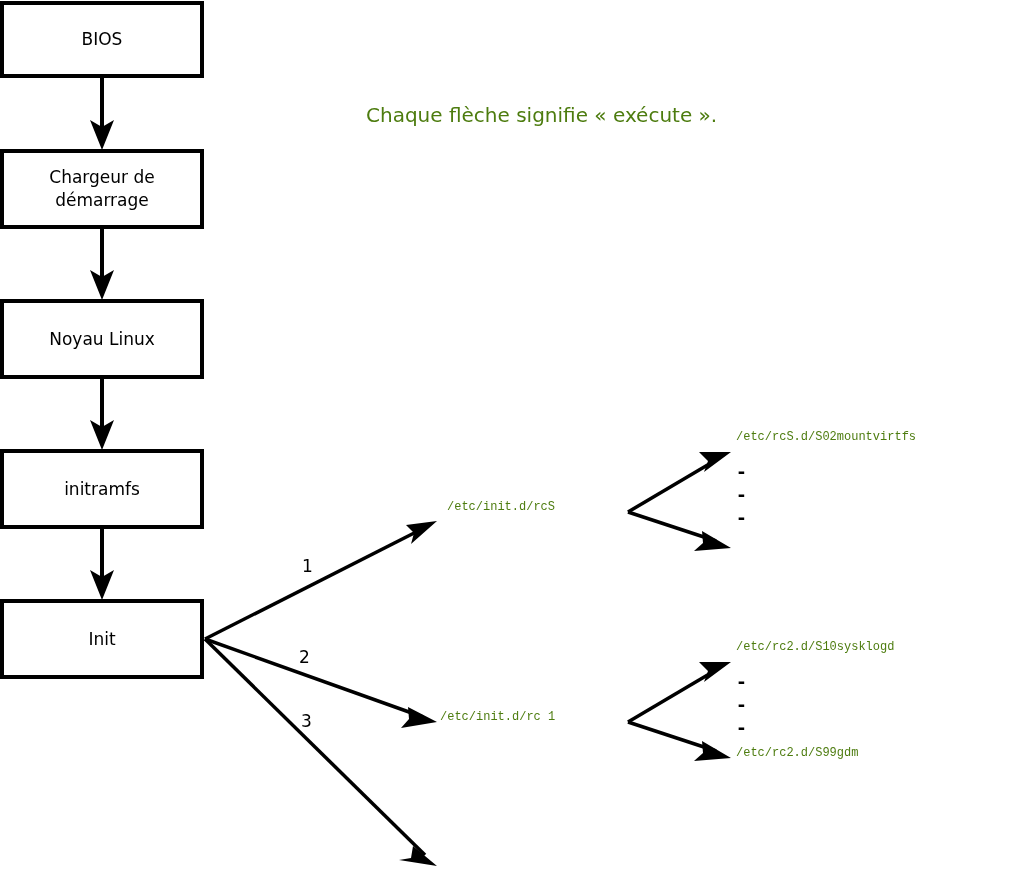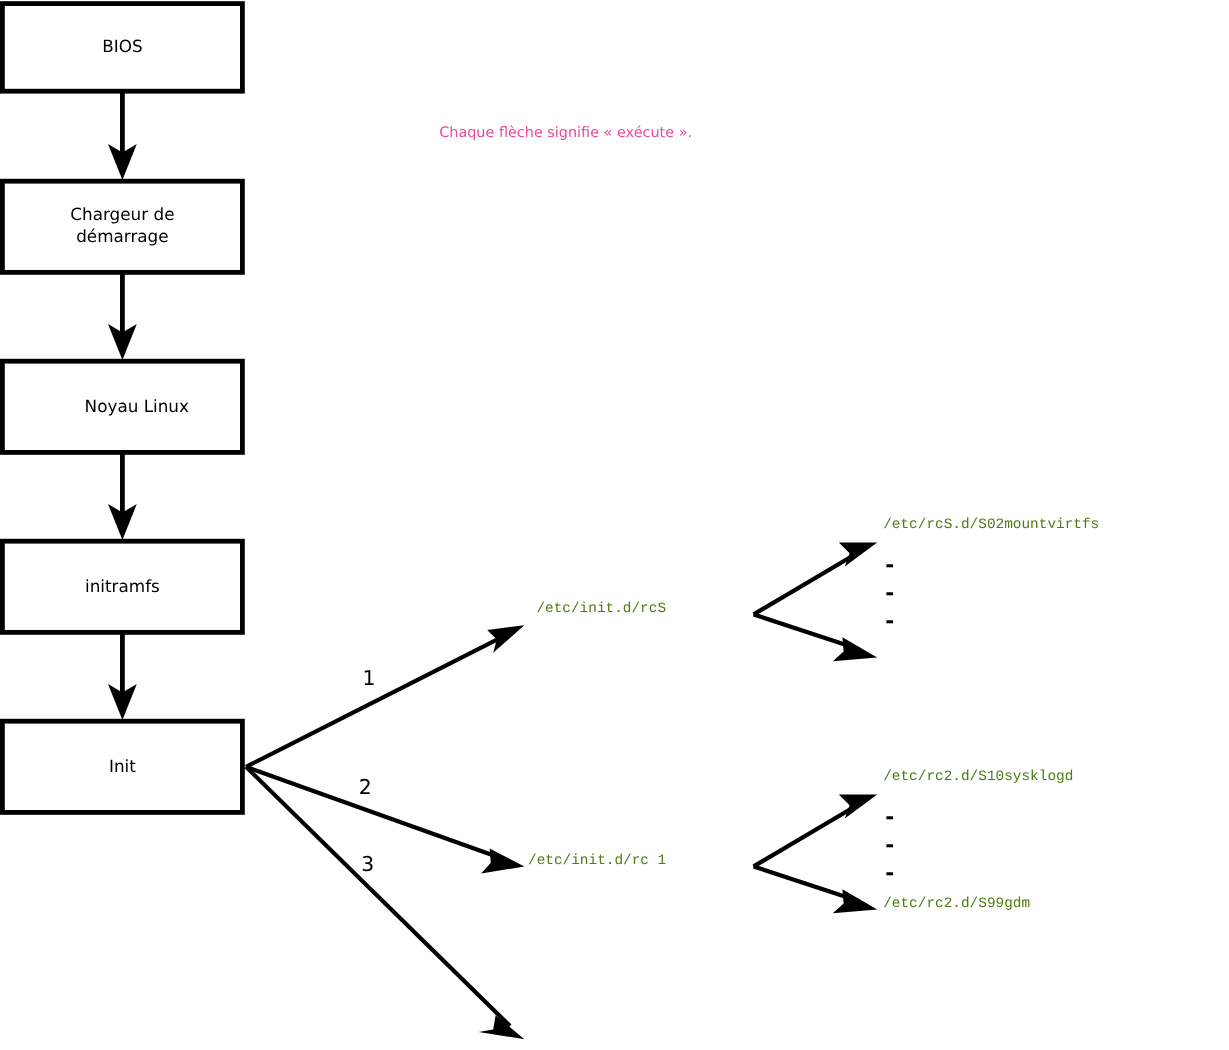--- a/index.html
+++ b/index.html
@@ -48,21 +48,21 @@
     fill: #000000;
     stroke: none;
   }
   .box-label {
     position: absolute;
     display: flex;
     align-items: center;
     justify-content: center;
     text-align: center;
     font-family: "DejaVu Sans", sans-serif;
-    font-size: 14px;
+    font-size: 17px;
     color: #000000;
     line-height: 1.35;
     white-space: pre-line;
   }
   .mono-label {
     position: absolute;
     font-family: Liberation Mono, monospace;
     font-size: 12px;
     color: #4d7c0f;
     white-space: pre;
@@ -78,22 +78,22 @@
   }
   .num-label {
     position: absolute;
     font-family: "DejaVu Sans", sans-serif;
     font-size: 17px;
     color: #000000;
   }
   .note-text {
     position: absolute;
     font-family: "DejaVu Sans", sans-serif;
-    font-size: 12px;
-    color: #ec4899;
+    font-size: 20px;
+    color: #4d7c0f;
     white-space: pre;
   }
 </style>
 </head>
 <body>
 
 <div id="diagram-root">
 
   <svg class="diagram-svg" viewBox="0 0 1024 875">
 
@@ -151,21 +151,21 @@
       <polygon class="arrow-head" points="731,758 702,741 703,753 694,761"></polygon>
     </g>
 
   </svg>
 
   <div class="box-label" style="left:2px; top:3px; width:200px; height:73px;">BIOS</div>
 
   <div class="box-label" style="left:2px; top:151px; width:200px; height:76px;">Chargeur de
 démarrage</div>
 
-  <div class="box-label" style="left:14px; top:301px; width:200px; height:76px;">Noyau Linux</div>
+  <div class="box-label" style="left:2px; top:301px; width:200px; height:76px;">Noyau Linux</div>
 
   <div class="box-label" style="left:2px; top:601px; width:200px; height:76px;">Init</div>
 
   <div class="box-label" style="left:2px; top:451px; width:200px; height:76px;">initramfs</div>
 
   <div class="note-text" style="left:366px; top:103px;">Chaque flèche signifie « exécute ».</div>
 
   <div class="num-label" style="left:302px; top:556px;">1</div>
   <div class="num-label" style="left:299px; top:647px;">2</div>
   <div class="num-label" style="left:301px; top:711px;">3</div>

